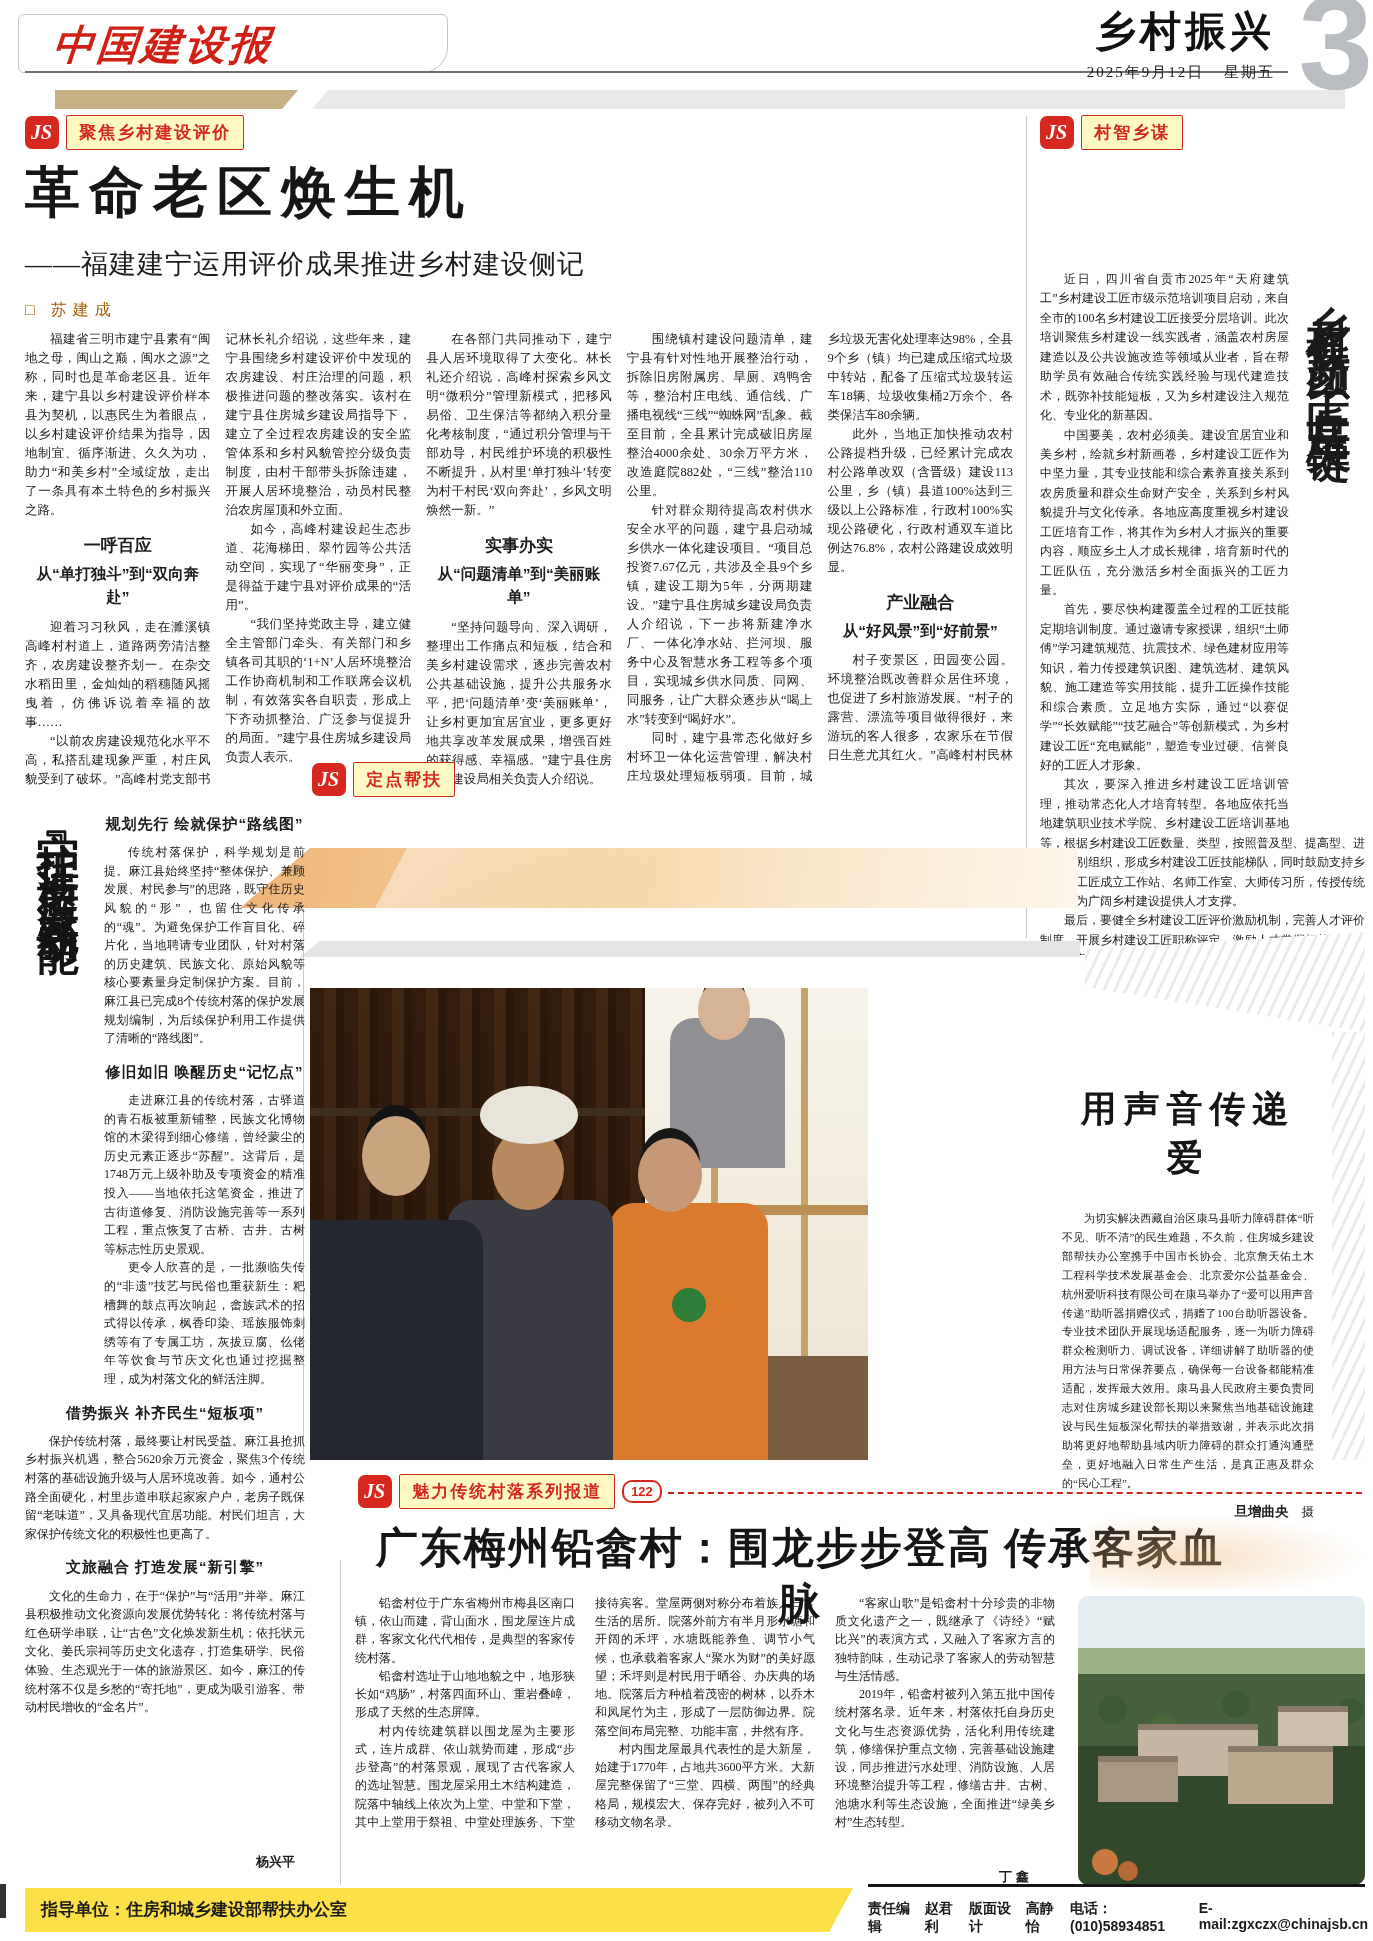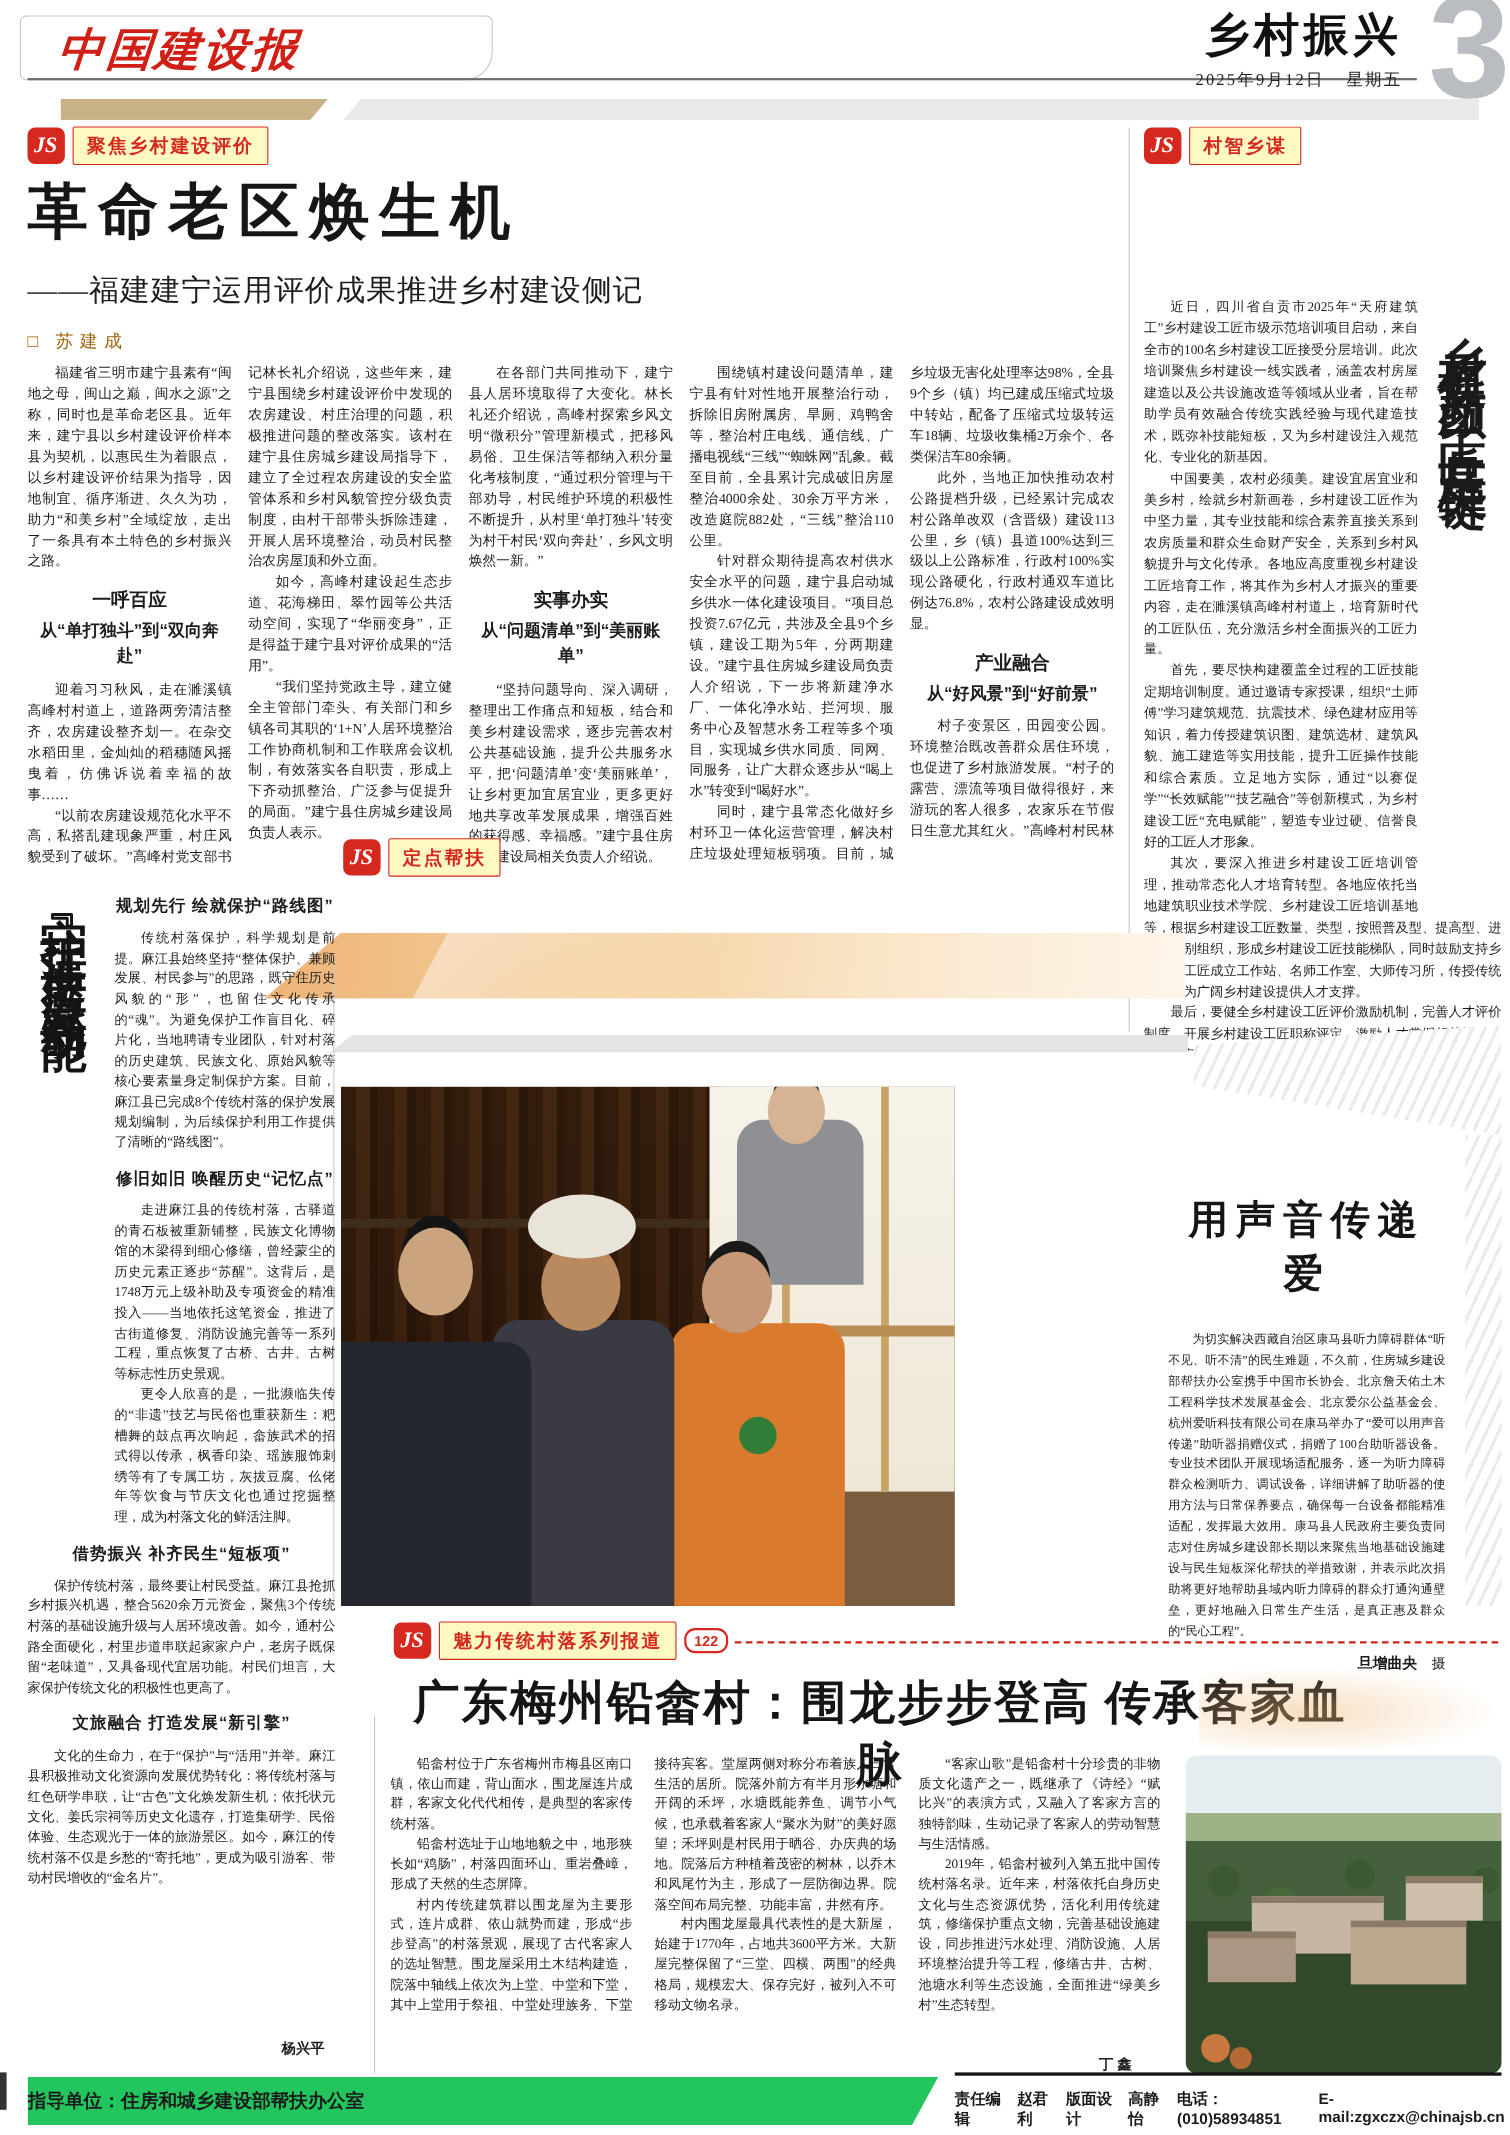--- a/index.html
+++ b/index.html
@@ -116,24 +116,24 @@
   
   .bottom-head{left:355px;top:1520px;width:890px;text-align:center;font-size:42px;font-weight:bold;
          letter-spacing:2px;color:#151515;}
   .bottom-body-wrap{left:355px;top:1594px;width:700px;height:294px;}
   .bottom-body{width:100%;height:100%;column-count:3;column-gap:20px;font-size:12px;line-height:1.52;
          text-align:justify;overflow:hidden;}
   .bottom-body p{margin:0;text-indent:2em;}
   .bottom-byline{position:absolute;right:22px;bottom:2px;font-weight:bold;font-size:13px;letter-spacing:4px;}
 
   
-  .footer-bar{left:25px;top:1888px;width:828px;height:44px;background:#22c55e;
+  .footer-bar{left:25px;top:1888px;width:828px;height:44px;background:#fde047;
          clip-path:polygon(0 0,100% 0,calc(100% - 24px) 100%,0 100%);
          font-family:"Liberation Sans",sans-serif;font-weight:bold;font-size:17px;
-         line-height:44px;padding-left:0;box-sizing:border-box;color:#1b1b1b;}
+         line-height:44px;padding-left:16px;box-sizing:border-box;color:#1b1b1b;}
   .footer-rule{left:868px;top:1884px;width:497px;height:3px;background:#151515;}
   .footer-right{left:868px;top:1900px;width:500px;font-family:"Liberation Sans",sans-serif;
          font-weight:bold;font-size:14px;color:#1b1b1b;display:flex;gap:7px;flex-wrap:nowrap;}
   .edge-mark{left:0;top:1884px;width:6px;height:34px;background:#333;}
 </style>
 </head>
 <body>
 
 <div id="page">
 
@@ -200,21 +200,21 @@
   <div class="abs right-panel">
     <div class="js-label">
       <span class="js-badge">JS</span>
       <span class="js-box">村智乡谋</span>
     </div>
     <div class="right-content">
       <div class="right-vtitle">
         <span>乡村换新颜</span><span class="gap"></span><span>工匠是关键</span>
       </div>
       <p>近日，四川省自贡市2025年“天府建筑工”乡村建设工匠市级示范培训项目启动，来自全市的100名乡村建设工匠接受分层培训。此次培训聚焦乡村建设一线实践者，涵盖农村房屋建造以及公共设施改造等领域从业者，旨在帮助学员有效融合传统实践经验与现代建造技术，既弥补技能短板，又为乡村建设注入规范化、专业化的新基因。</p>
-      <p>中国要美，农村必须美。建设宜居宜业和美乡村，绘就乡村新画卷，乡村建设工匠作为中坚力量，其专业技能和综合素养直接关系到农房质量和群众生命财产安全，关系到乡村风貌提升与文化传承。各地应高度重视乡村建设工匠培育工作，将其作为乡村人才振兴的重要内容，走在濉溪镇高峰村村道上，培育新时代的工匠队伍，充分激活乡村全面振兴的工匠力量。</p>
+      <p>中国要美，农村必须美。建设宜居宜业和美乡村，绘就乡村新画卷，乡村建设工匠作为中坚力量，其专业技能和综合素养直接关系到农房质量和群众生命财产安全，关系到乡村风貌提升与文化传承。各地应高度重视乡村建设工匠培育工作，将其作为乡村人才振兴的重要内容，顺应乡土人才成长规律，培育新时代的工匠队伍，充分激活乡村全面振兴的工匠力量。</p>
       <p>首先，要尽快构建覆盖全过程的工匠技能定期培训制度。通过邀请专家授课，组织“土师傅”学习建筑规范、抗震技术、绿色建材应用等知识，着力传授建筑识图、建筑选材、建筑风貌、施工建造等实用技能，提升工匠操作技能和综合素质。立足地方实际，通过“以赛促学”“长效赋能”“技艺融合”等创新模式，为乡村建设工匠“充电赋能”，塑造专业过硬、信誉良好的工匠人才形象。</p>
       <p>其次，要深入推进乡村建设工匠培训管理，推动常态化人才培育转型。各地应依托当地建筑职业技术学院、乡村建设工匠培训基地等，根据乡村建设工匠数量、类型，按照普及型、提高型、进修型分别组织，形成乡村建设工匠技能梯队，同时鼓励支持乡村建设工匠成立工作站、名师工作室、大师传习所，传授传统技艺，为广阔乡村建设提供人才支撑。</p>
       <p>最后，要健全乡村建设工匠评价激励机制，完善人才评价制度，开展乡村建设工匠职称评定，激励人才掌握相关技能，打造服务乡村、服务农民的工匠队伍，激发乡村人才创新创造活力，增强乡村建设工匠的职业认同感、获得感。</p>
 
     </div>
   </div>
 
   <div class="abs orange-band">
       <div class="facet"></div>
     </div>

